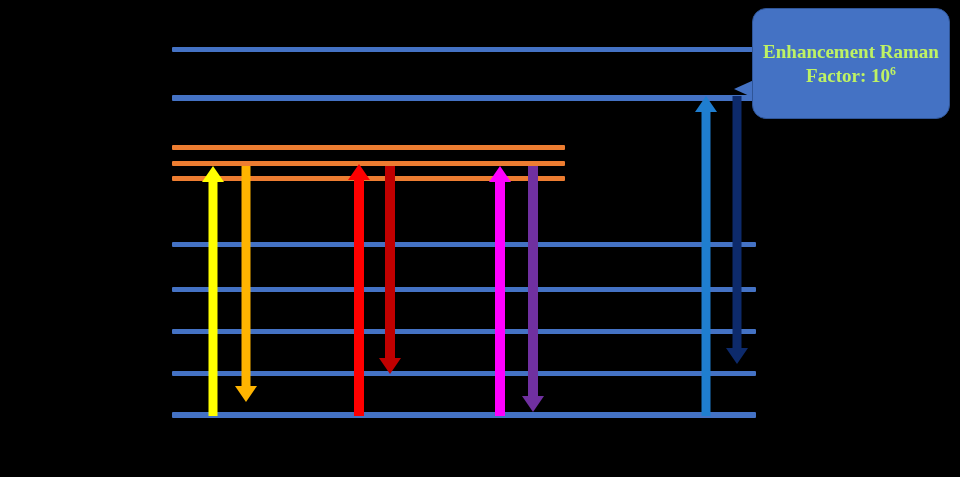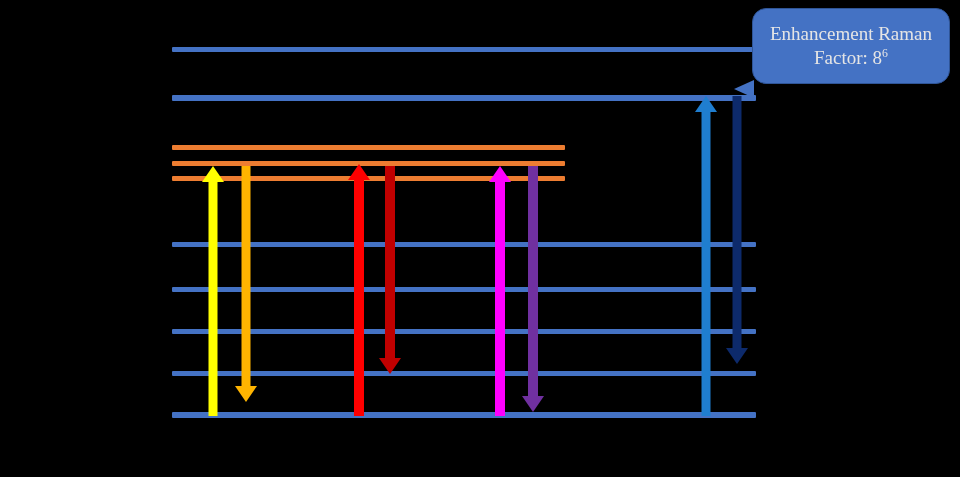--- a/index.html
+++ b/index.html
@@ -108,20 +108,20 @@
         <div class="head" style="top: 0px; border-bottom: 16px solid rgb(31, 126, 208);"></div>
       </div>
       <div class="arrow" style="left: 725px; top: 96px; width: 24px; height: 268px;">
         <div class="shaft" style="width: 9px; background: rgb(13, 42, 107); top: 0px; height: 252px;"></div>
         <div class="head" style="top: 252px; border-top: 16px solid rgb(13, 42, 107);"></div>
       </div>
     </div>
 
   <div class="callout-tail" id="callout-tail" style="left: 734px; top: 80px; border-right-color: rgb(68, 114, 196);"></div>
 
-  <div class="callout" id="callout-box" style="left: 752px; top: 8px; width: 198px; height: 76px; background: rgb(68, 114, 196); border-color: rgb(47, 85, 151); color: #e5e5e5;">
+  <div class="callout" id="callout-box" style="left: 752px; top: 8px; width: 198px; height: 111px; background: rgb(68, 114, 196); border-color: rgb(47, 85, 151); color: #bef264; font-weight: bold;">
     <div>
       <span>Enhancement Raman</span><br>
-      <span>Factor: 8</span><sup>6</sup>
+      <span>Factor: 10</span><sup>6</sup>
     </div>
   </div>
 
 </div>
 
 </body></html>

